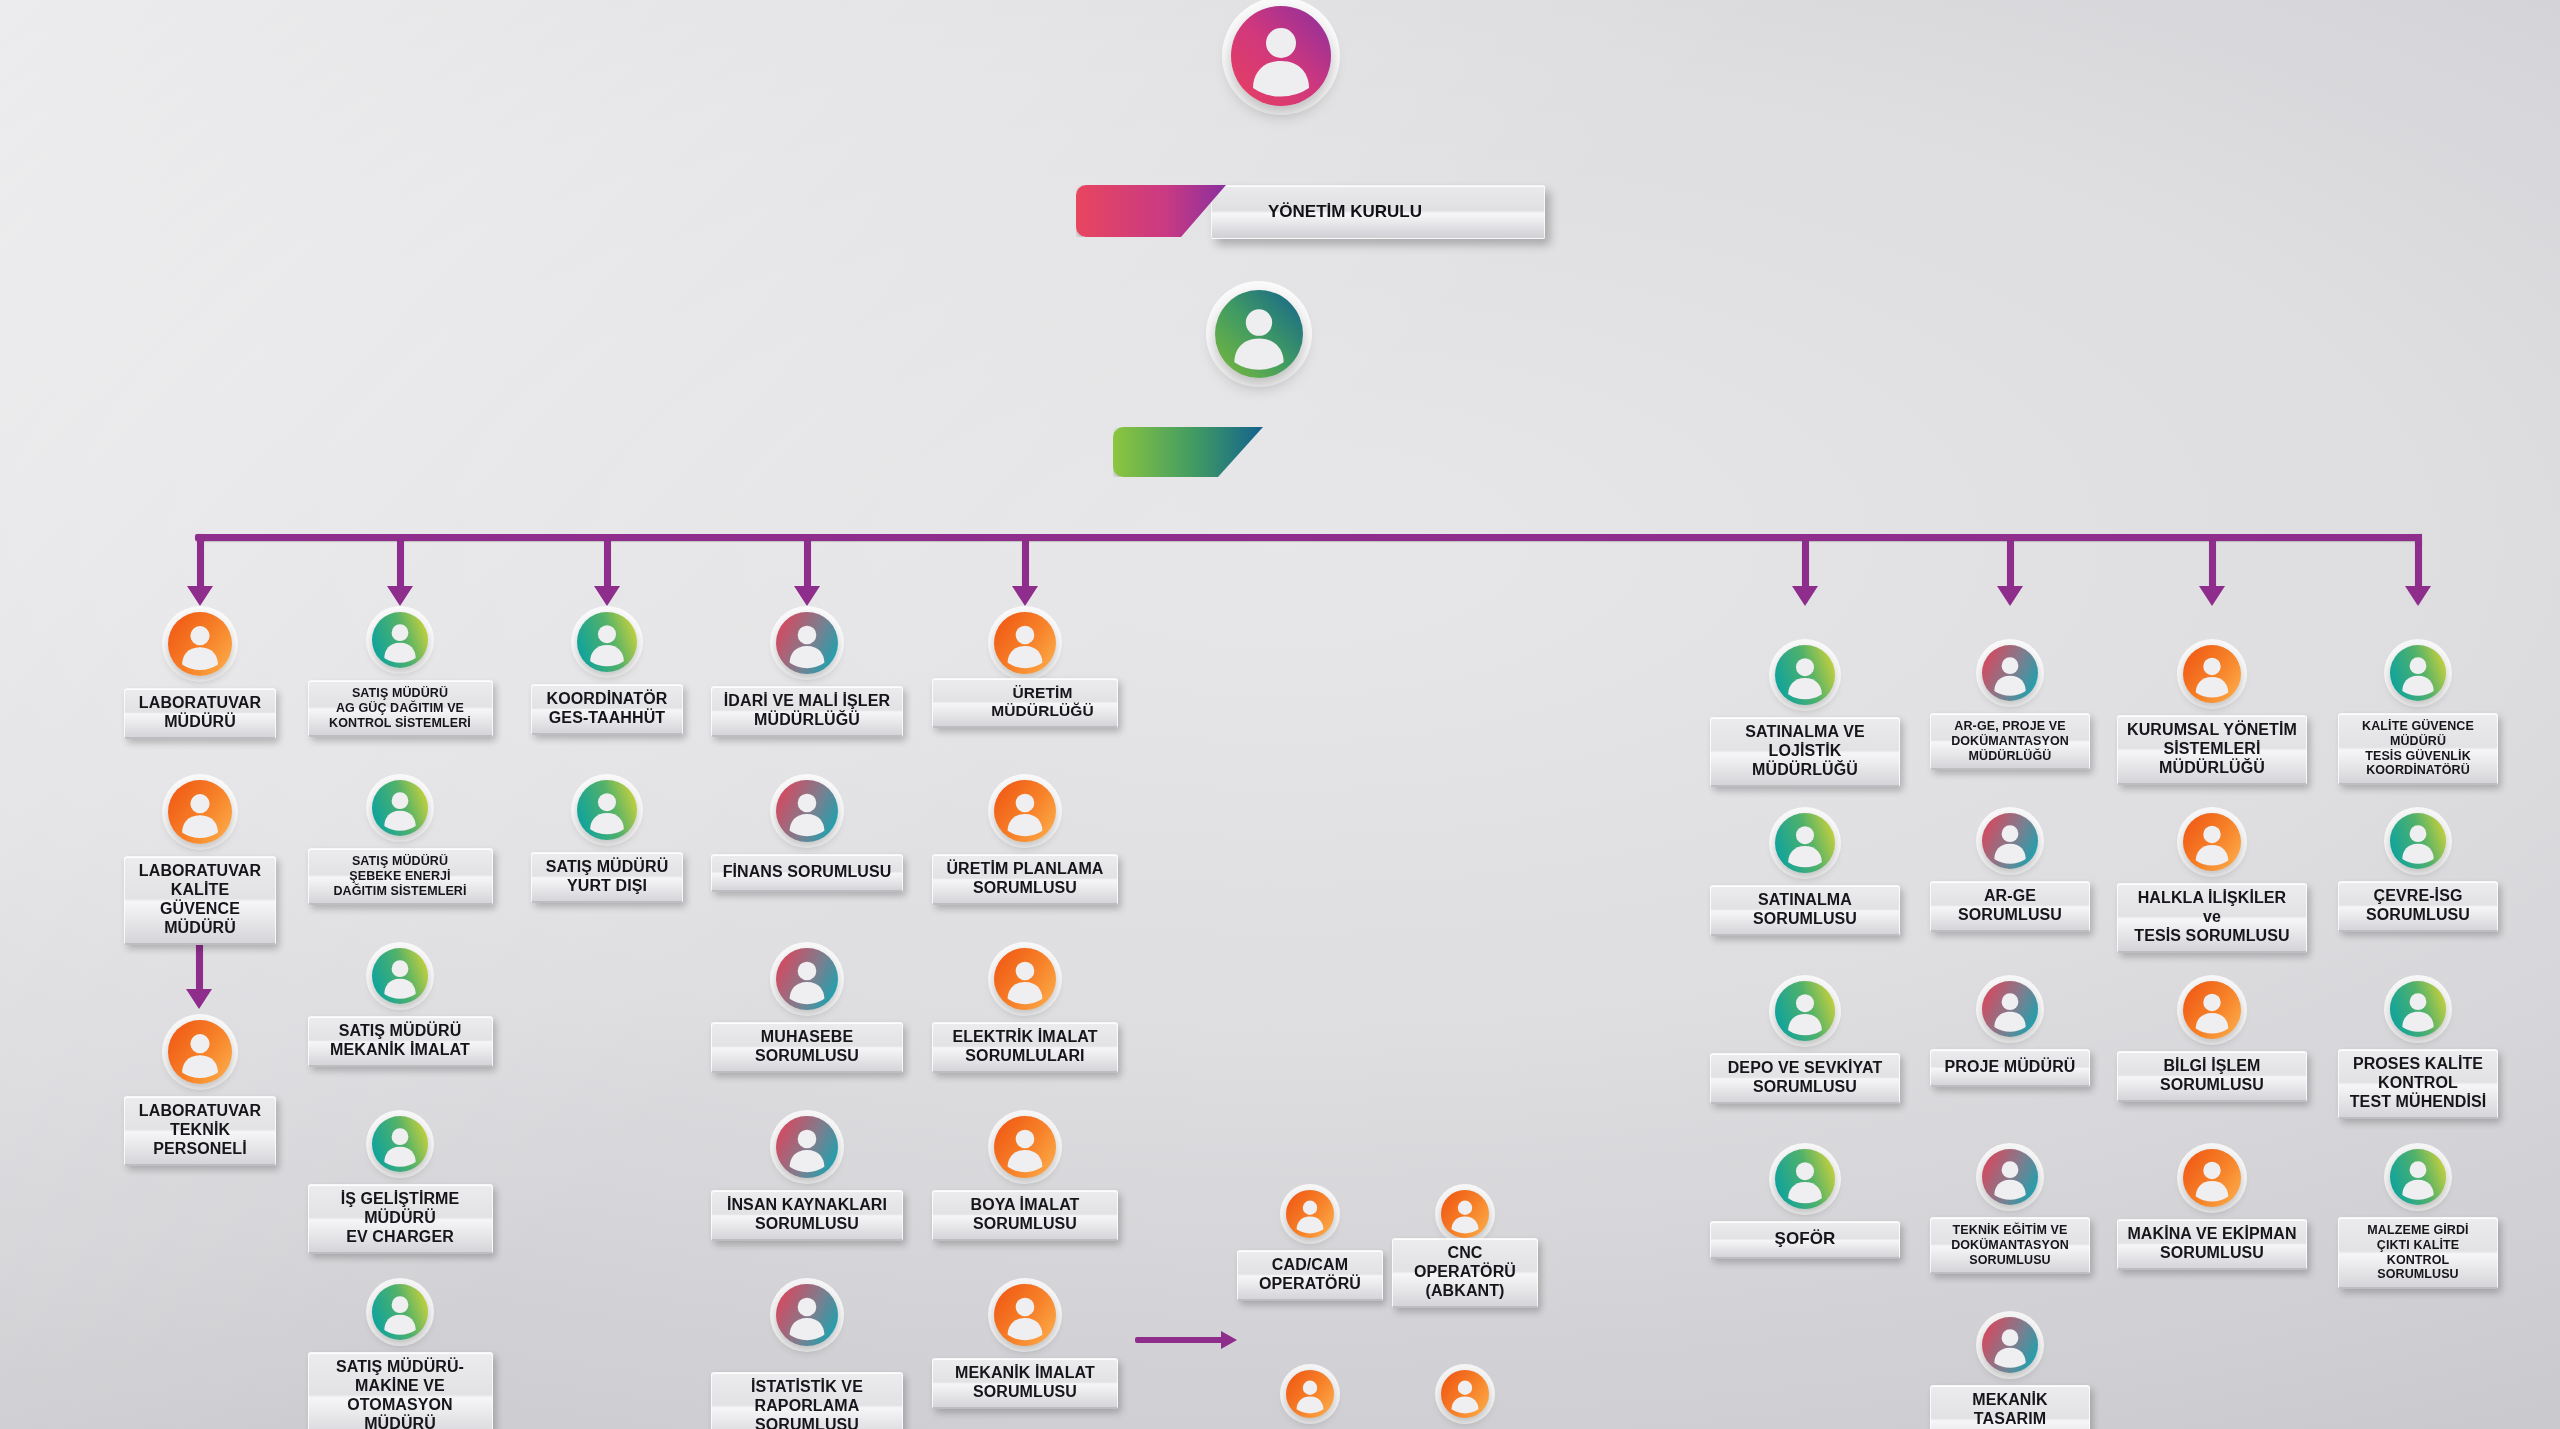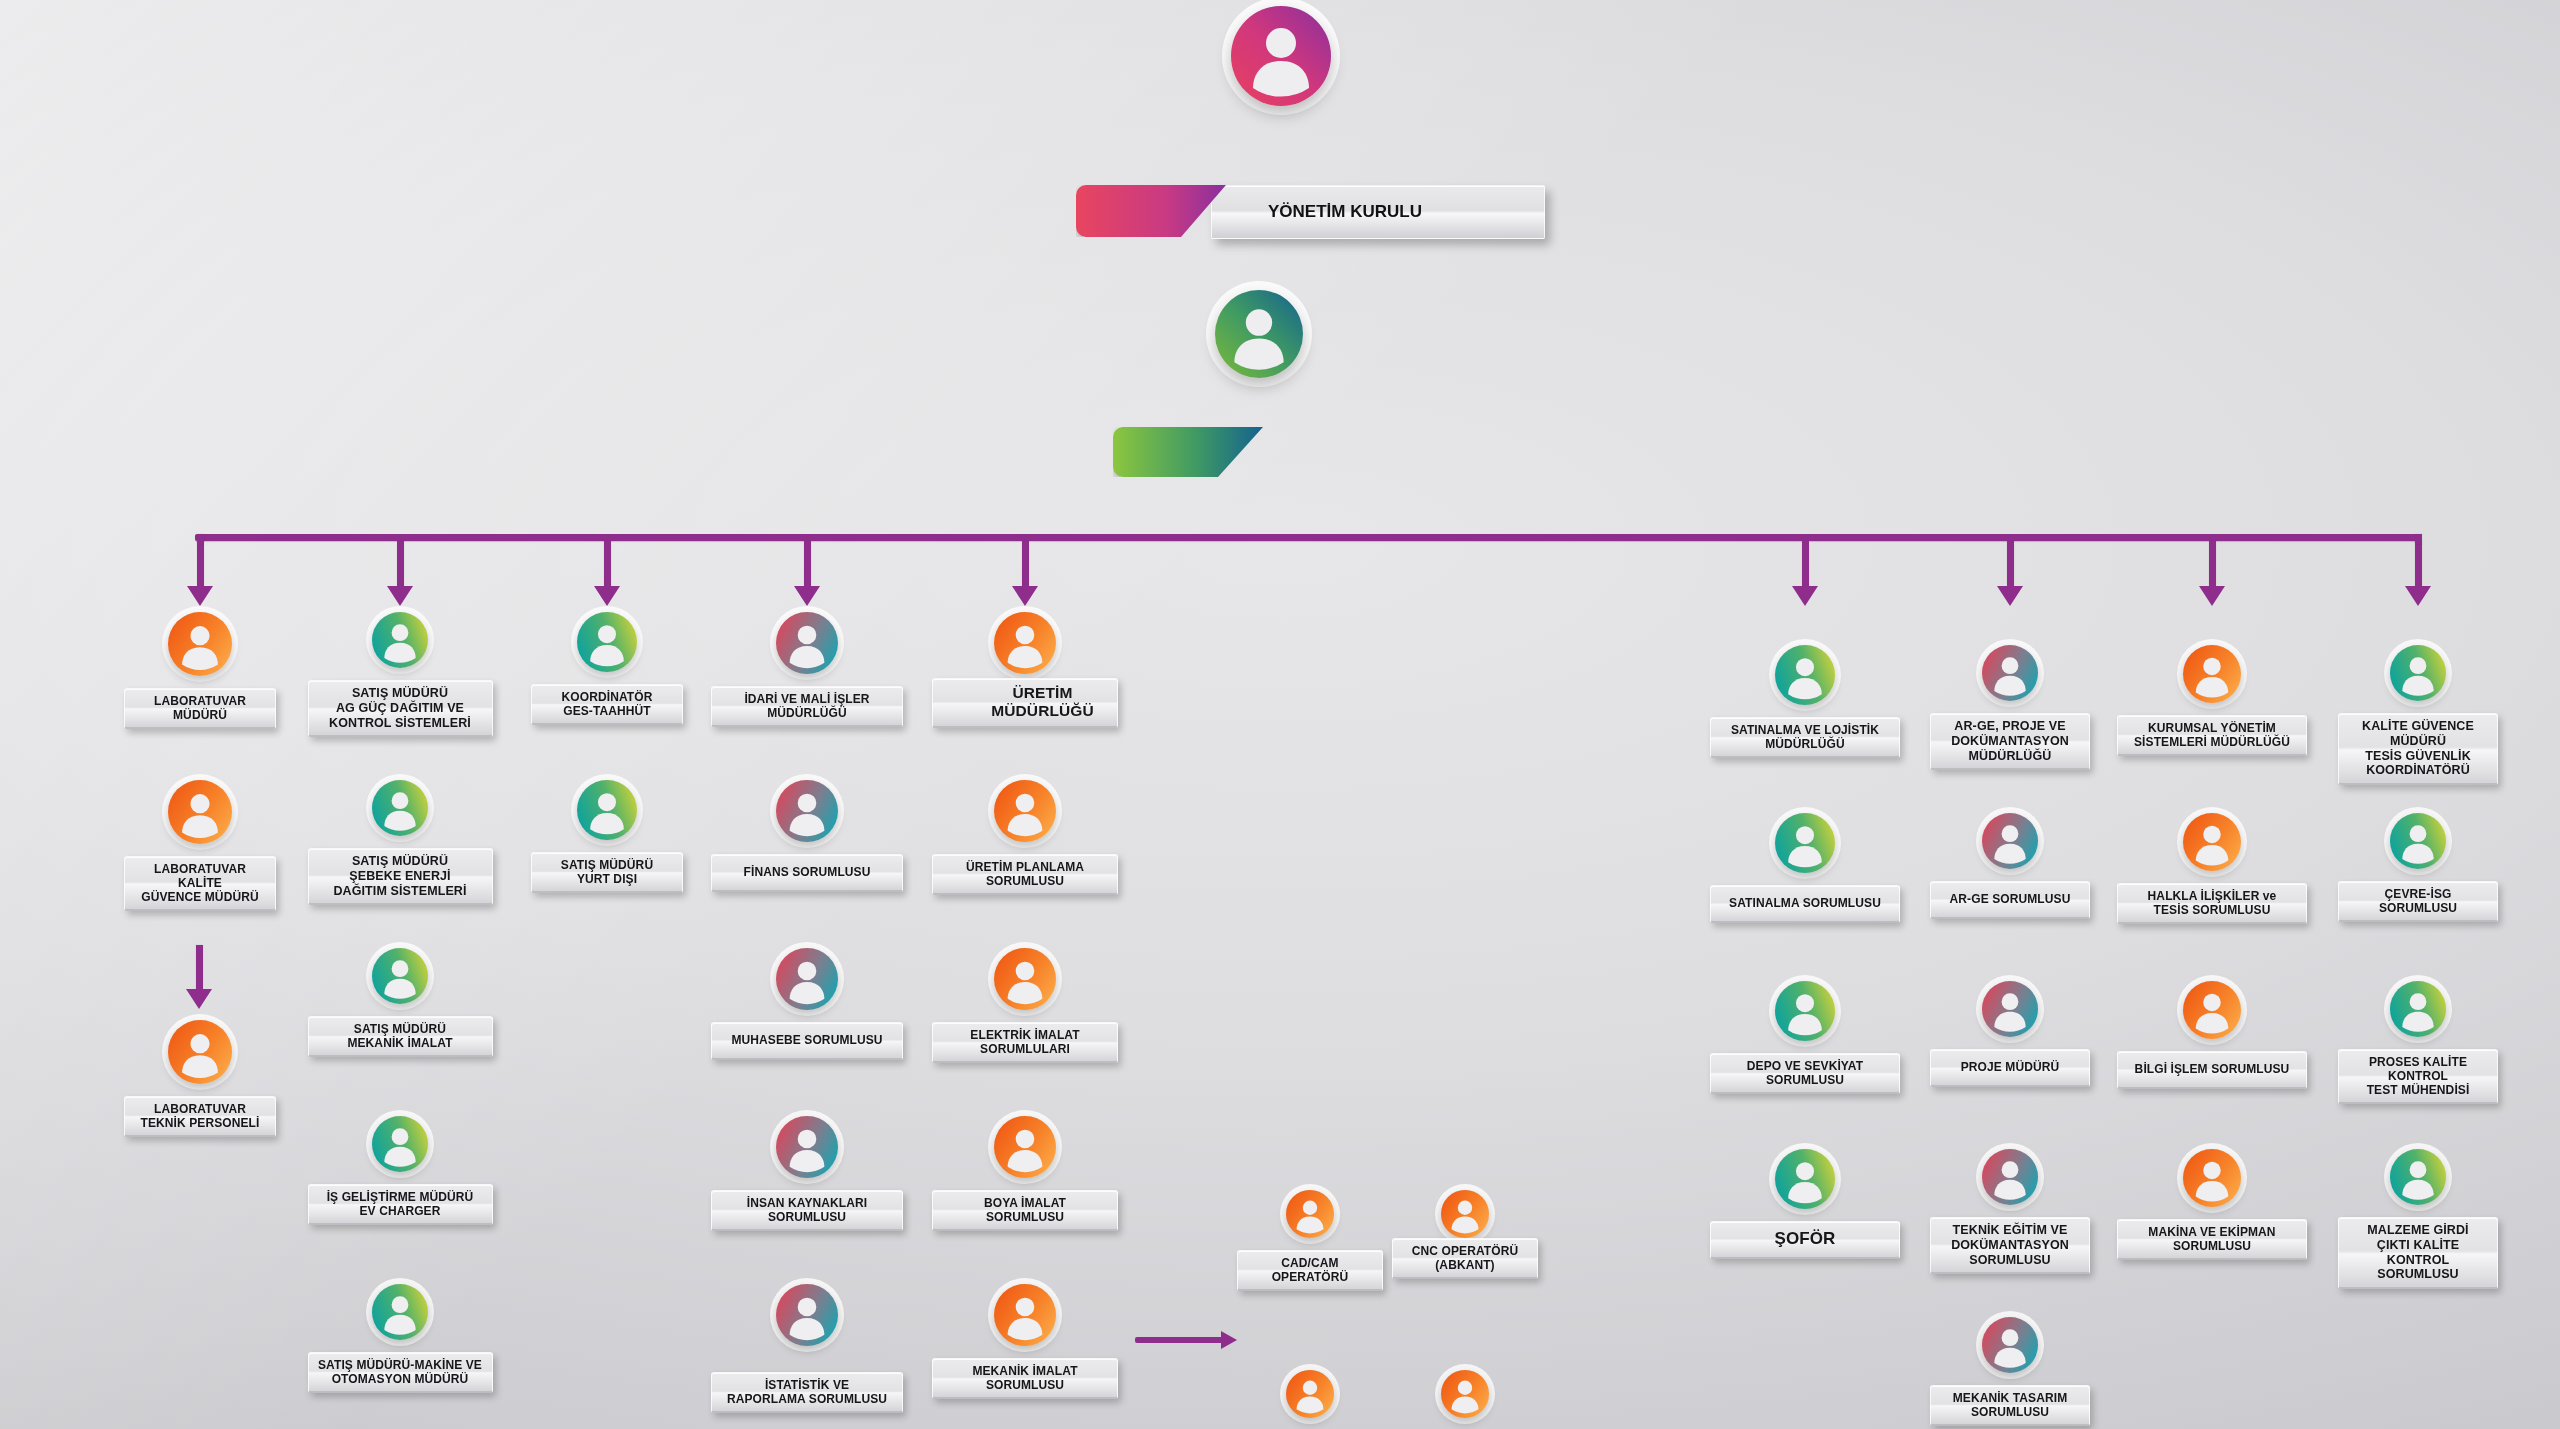--- a/index.html
+++ b/index.html
@@ -62,21 +62,21 @@
     margin-left:-46px;
     background:linear-gradient(180deg,#eaeaec 0%,#e0e0e3 47%,#f7f7f9 53%,#cfcfd4 100%);
     border-radius:2px;
     border:1px solid rgba(255,255,255,.75);
     box-shadow:5px 6px 10px rgba(0,0,0,.25), inset 0 1px 0 rgba(255,255,255,.95);
     display:flex;align-items:center;
     padding-left:56px;padding-right:26px;
     font-weight:bold;color:#111116;
   }
   .t-small{font-size:12.5px;}
-  .t-mid{font-size:12px;}
+  .t-mid{font-size:16px;}
   .t-big{font-size:15.5px;}
   .t-xl{font-size:17px;}
 </style>
 </head>
 <body>
 
 <div id="stage">
 
   <svg width="0" height="0" style="position:absolute" aria-hidden="true">
     <defs>

